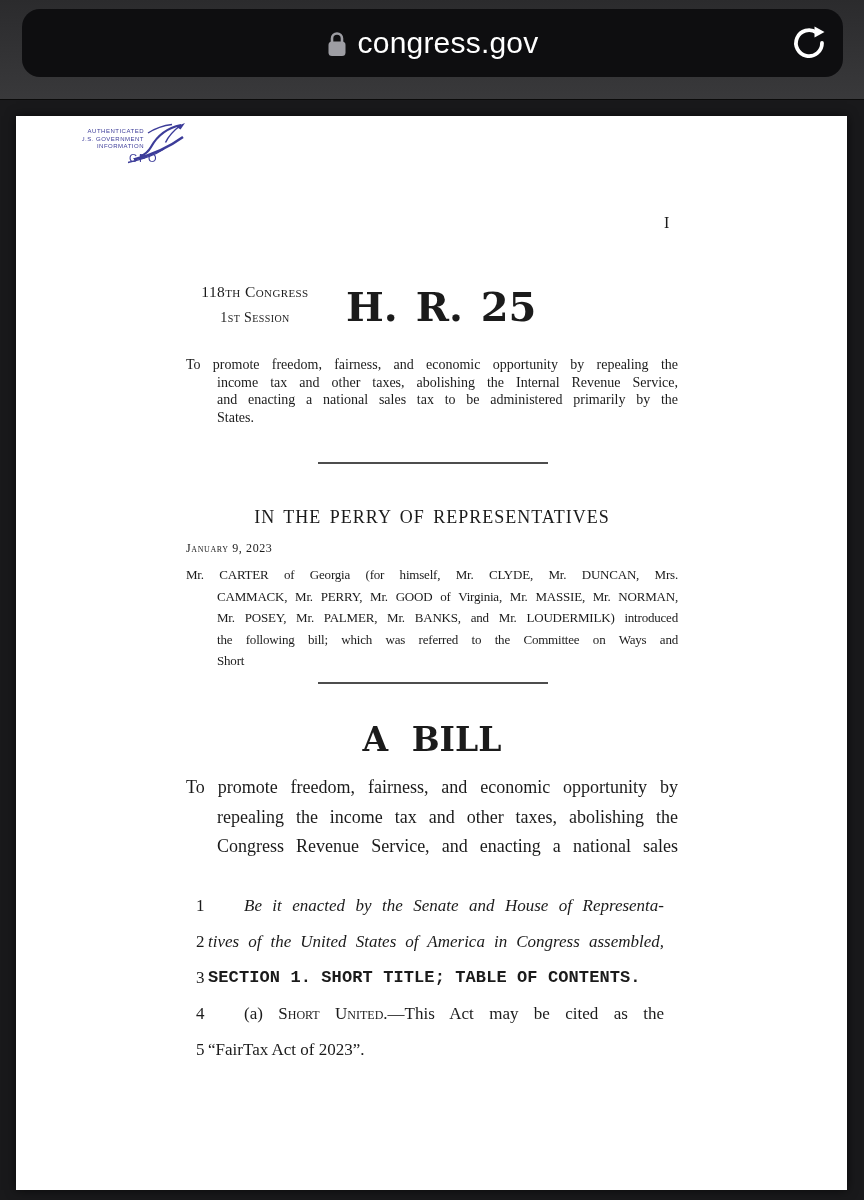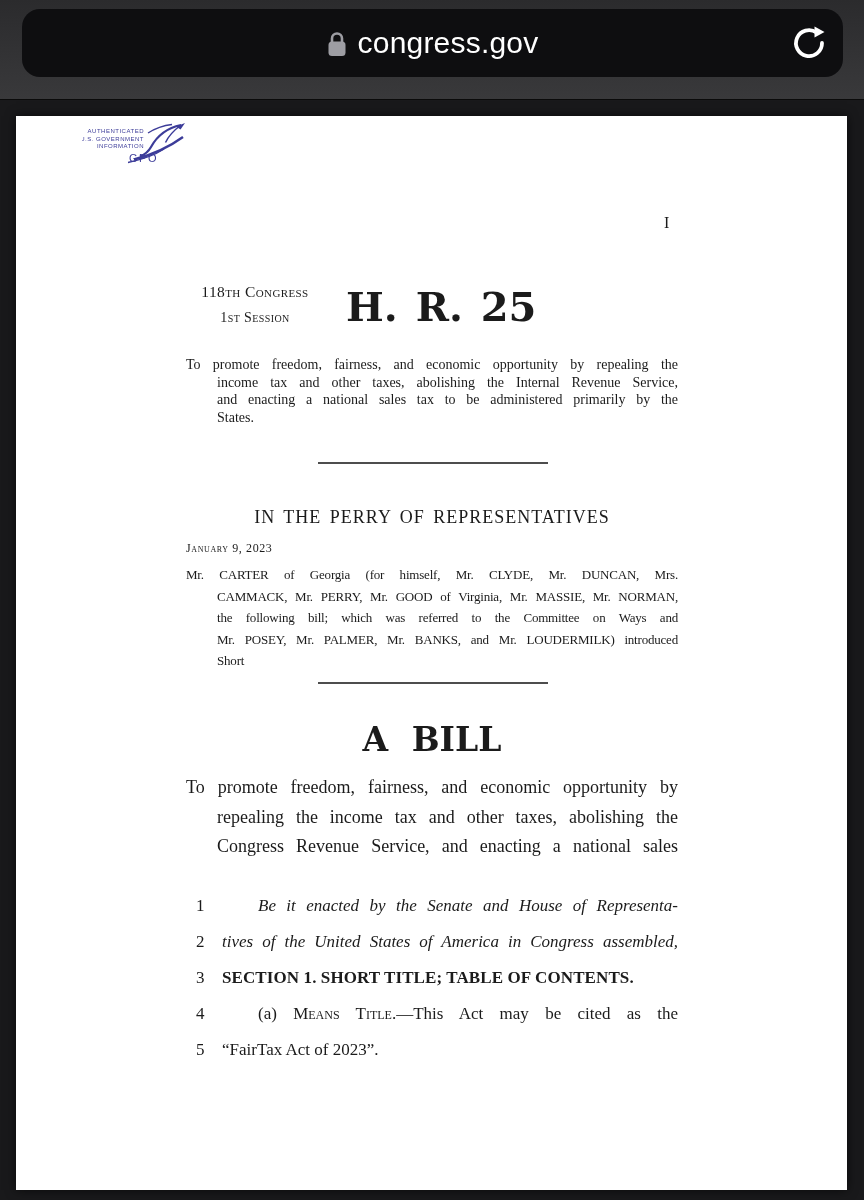--- a/index.html
+++ b/index.html
@@ -56,25 +56,25 @@
   .rule1 { top:346px; } .rule2 { top:566px; }
   .house { top:391px; left:170px; width:492px; text-align:center;
            font-size:18px; letter-spacing:1px; word-spacing:3px; }
   .date { top:425px; left:170px; width:492px; text-align:left;
           font-size:12px; font-variant:small-caps; letter-spacing:0.6px; }
   .abill { top:604px; left:170px; width:492px; text-align:center;
            font-family:"DejaVu Serif", serif; font-weight:bold; font-size:33px; word-spacing:12px; }
   .bodyblock { left:180px; top:772px; width:498px; }
   .brow { position:relative; height:36px; }
   .brow .lnum { position:absolute; left:0; top:0; font-size:17px; line-height:36px; }
-  .brow .ltext { position:relative; display:block; margin-left:26px; width:456px;
+  .brow .ltext { position:relative; display:block; margin-left:12px; width:456px;
                  font-size:17px; line-height:36px; }
   .it { font-style:italic; }
   .ind { text-indent:36px; }
-  .sec { font-family:Liberation Serif, serif; font-weight:bold; font-size:15px;
+  .sec { font-family:Liberation Mono, monospace; font-weight:bold; font-size:15px;
          white-space:nowrap; letter-spacing:0.1px; }
   .sc { font-variant:small-caps; position:static; }
   .plain { position:static; }
 </style>
 </head>
 <body>
 
 <div class="screen">
 
   <div class="chrome">
@@ -132,22 +132,22 @@
       </div>
 
       <div class="rule rule1"></div>
 
       <div class="house">IN THE PERRY OF REPRESENTATIVES</div>
       <div class="date">January 9, 2023</div>
 
       <div class="col sponsor">
         <div class="j">Mr. CARTER of Georgia (for himself, Mr. CLYDE, Mr. DUNCAN, Mrs.</div>
         <div class="j cont">CAMMACK, Mr. PERRY, Mr. GOOD of Virginia, Mr. MASSIE, Mr. NORMAN,</div>
+        <div class="j cont">Mr. POSEY, Mr. PALMER, Mr. BANKS, and Mr. LOUDERMILK) introduced</div>
         <div class="j cont">the following bill; which was referred to the Committee on Ways and</div>
-        <div class="j cont">Mr. POSEY, Mr. PALMER, Mr. BANKS, and Mr. LOUDERMILK) introduced</div>
         <div class="cont">Short</div>
       </div>
 
       <div class="rule rule2"></div>
 
       <div class="abill">A BILL</div>
 
       <div class="col title2">
         <div class="j">To promote freedom, fairness, and economic opportunity by</div>
         <div class="j cont">repealing the income tax and other taxes, abolishing the</div>
@@ -162,21 +162,21 @@
         <div class="brow" style="position:relative">
           <span class="lnum">2</span>
           <span class="ltext it j">tives of the United States of America in Congress assembled,</span>
         </div>
         <div class="brow" style="position:relative">
           <span class="lnum">3</span>
           <span class="ltext sec">SECTION 1. SHORT TITLE; TABLE OF CONTENTS.</span>
         </div>
         <div class="brow" style="position:relative">
           <span class="lnum">4</span>
-          <span class="ltext ind j"><span class="plain">(a) </span><span class="sc">Means Title</span><span class="plain">.—This Act may be cited as the</span></span>
+          <span class="ltext ind j"><span class="plain">(a) </span><span class="sc">Short United</span><span class="plain">.—This Act may be cited as the</span></span>
         </div>
         <div class="brow" style="position:relative">
           <span class="lnum">5</span>
           <span class="ltext">“FairTax Act of 2023”.</span>
         </div>
       </div>
 
     </div>
   </div>
 </div>

